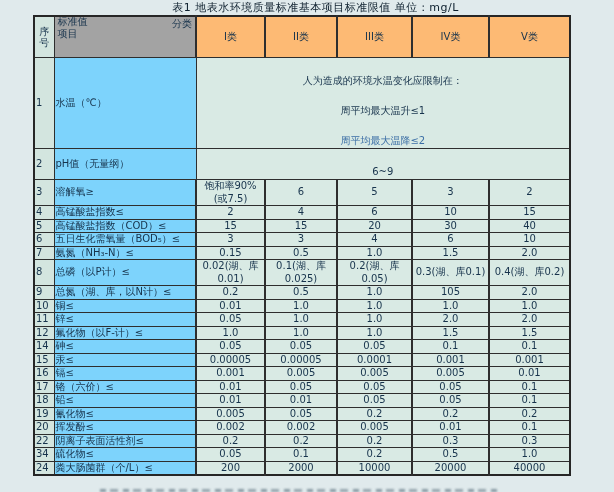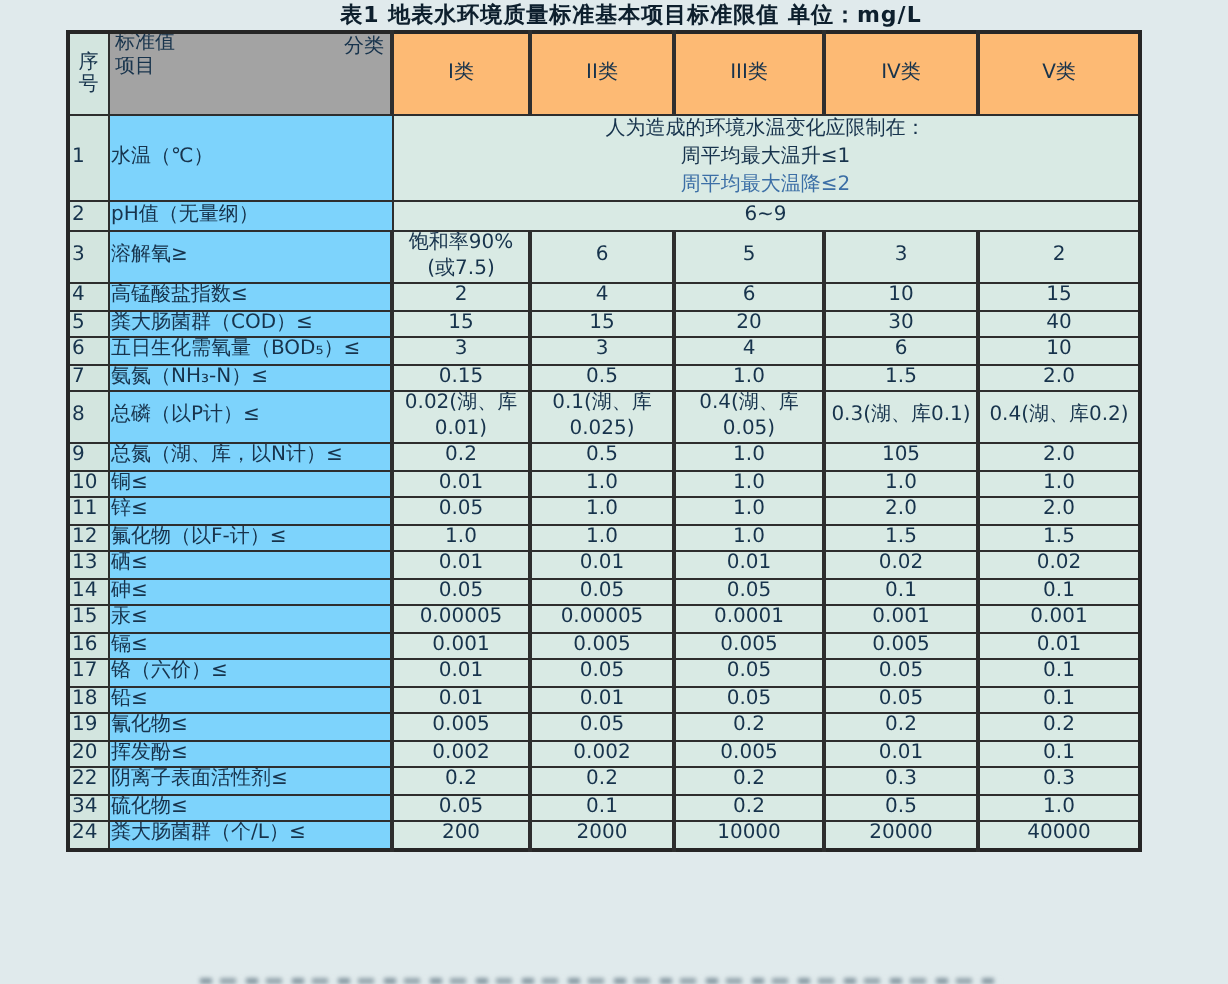--- a/index.html
+++ b/index.html
@@ -6,21 +6,21 @@
   body{
     width:614px;height:492px;overflow:hidden;
     background:#e0eaec;
     font-family:"DejaVu Sans",sans-serif;
     color:#17334c;
     position:relative;
   }
   .page-title{
     text-align:center;
     font-size:11px;
-    font-weight:bold;
+    font-weight:normal;
     color:#0d1f2d;
     padding-top:1px;
     letter-spacing:0.5px;
     height:14px;
     line-height:14px;
     white-space:nowrap;
     margin-left:17px;
   }
   table.std{
     border-collapse:collapse;
@@ -74,21 +74,21 @@
   td.val{
     background:#d9eae4;
     text-align:center;
     vertical-align:middle;
   }
   td.spancell{
     background:#d9eae4;
     text-align:center;
     vertical-align:middle;
   }
-  td.spancell .span-line{line-height:14px;}
+  td.spancell .span-line{line-height:14px;margin-top:16px;}
   td.spancell .span-line:nth-child(3){color:#3c6fa6;}
   
   .cutoff-strip{
     position:absolute;
     left:100px;
     top:489px;
     width:400px;
     height:3px;
     background:repeating-linear-gradient(90deg,
       #6a7e8a 0px,#6a7e8a 6px,
@@ -164,21 +164,21 @@
         <td class="seq">4</td>
         <td class="label">高锰酸盐指数≤</td>
         <td class="val">2</td>
         <td class="val">4</td>
         <td class="val">6</td>
         <td class="val">10</td>
         <td class="val">15</td>
       </tr>
       <tr>
         <td class="seq">5</td>
-        <td class="label">粪大肠菌群（COD）≤</td>
+        <td class="label">高锰酸盐指数（COD）≤</td>
         <td class="val">15</td>
         <td class="val">15</td>
         <td class="val">20</td>
         <td class="val">30</td>
         <td class="val">40</td>
       </tr>
       <tr>
         <td class="seq">6</td>
         <td class="label">五日生化需氧量（BOD₅）≤</td>
         <td class="val">3</td>
@@ -194,21 +194,21 @@
         <td class="val">0.5</td>
         <td class="val">1.0</td>
         <td class="val">1.5</td>
         <td class="val">2.0</td>
       </tr>
       <tr>
         <td class="seq">8</td>
         <td class="label">总磷（以P计）≤</td>
         <td class="val">0.02(湖、库0.01)</td>
         <td class="val">0.1(湖、库0.025)</td>
-        <td class="val">0.4(湖、库0.05)</td>
+        <td class="val">0.2(湖、库0.05)</td>
         <td class="val">0.3(湖、库0.1)</td>
         <td class="val">0.4(湖、库0.2)</td>
       </tr>
       <tr>
         <td class="seq">9</td>
         <td class="label">总氮（湖、库，以N计）≤</td>
         <td class="val">0.2</td>
         <td class="val">0.5</td>
         <td class="val">1.0</td>
         <td class="val">105</td>
@@ -233,29 +233,20 @@
         <td class="val">2.0</td>
       </tr>
       <tr>
         <td class="seq">12</td>
         <td class="label">氟化物（以F-计）≤</td>
         <td class="val">1.0</td>
         <td class="val">1.0</td>
         <td class="val">1.0</td>
         <td class="val">1.5</td>
         <td class="val">1.5</td>
-      </tr>
-      <tr>
-        <td class="seq">13</td>
-        <td class="label">硒≤</td>
-        <td class="val">0.01</td>
-        <td class="val">0.01</td>
-        <td class="val">0.01</td>
-        <td class="val">0.02</td>
-        <td class="val">0.02</td>
       </tr>
       <tr>
         <td class="seq">14</td>
         <td class="label">砷≤</td>
         <td class="val">0.05</td>
         <td class="val">0.05</td>
         <td class="val">0.05</td>
         <td class="val">0.1</td>
         <td class="val">0.1</td>
       </tr>

